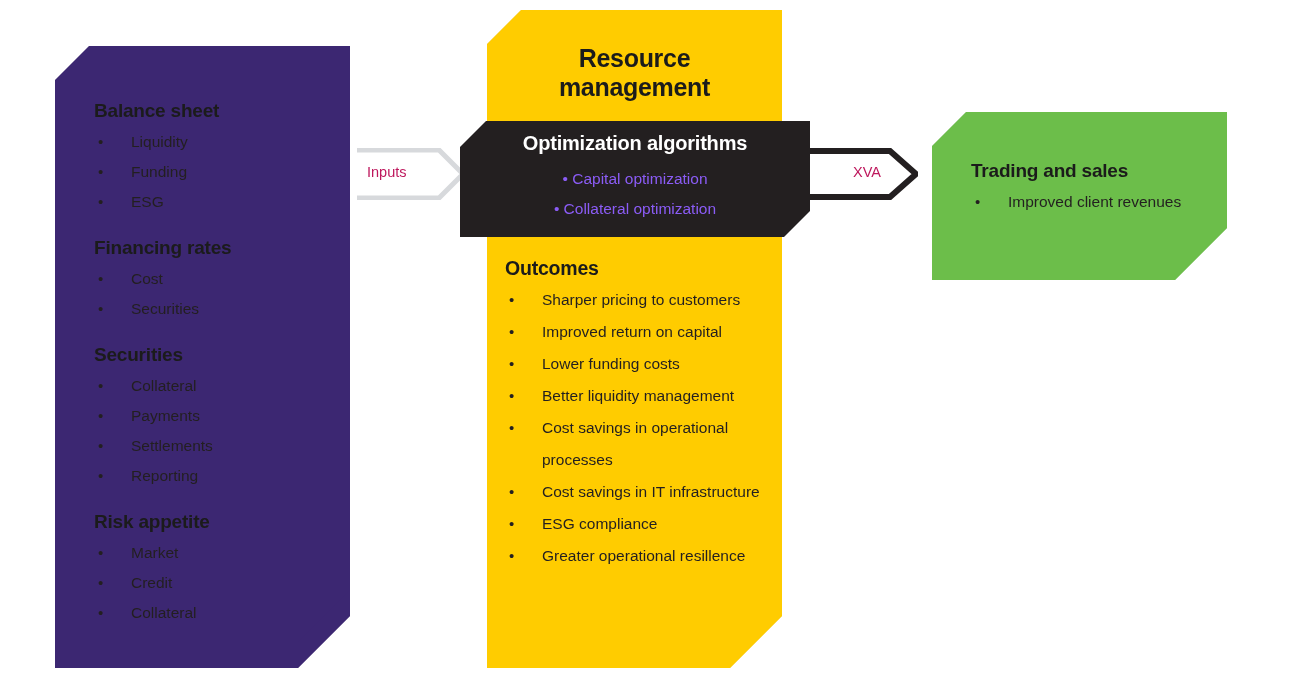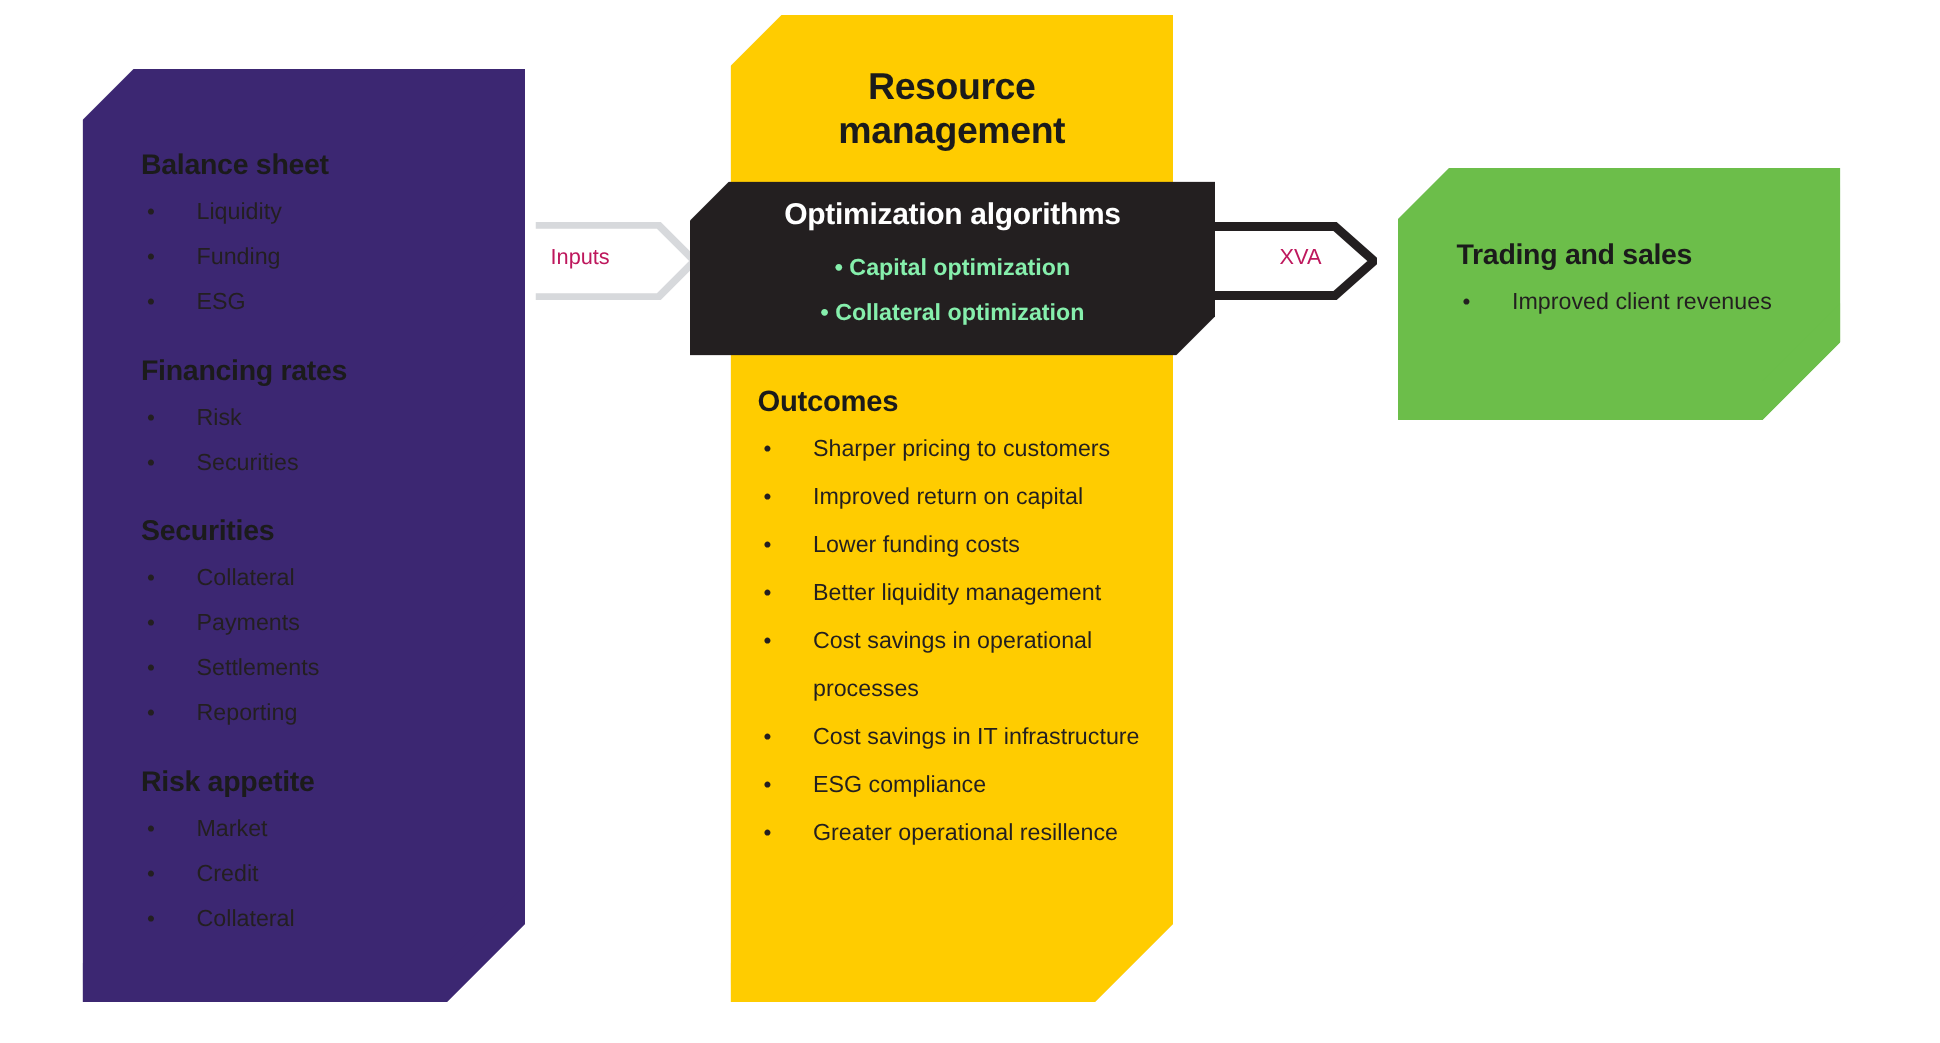--- a/index.html
+++ b/index.html
@@ -145,24 +145,23 @@
     font-size: 20px;
     font-weight: bold;
     letter-spacing: -0.2px;
   }
   ul.banner-list {
     list-style: none;
     margin-top: 9px;
     text-align: center;
   }
   ul.banner-list li {
-    color: #86efac;
+    color: #8b5cf6;
     font-size: 15.5px;
     line-height: 30px;
-    font-weight: bold;
   }
   ul.banner-list li::before {
     content: "\2022\00a0";
   }
 
   
   #right-panel {
     left: 932px;
     top: 112px;
     width: 295px;
@@ -208,21 +207,21 @@
         <ul class="blist">
           <li>Liquidity</li>
           <li>Funding</li>
           <li>ESG</li>
         </ul>
       </div>
 
       <div class="group">
         <div class="grouphead">Financing rates</div>
         <ul class="blist">
-          <li>Risk</li>
+          <li>Cost</li>
           <li>Securities</li>
         </ul>
       </div>
 
       <div class="group">
         <div class="grouphead">Securities</div>
         <ul class="blist">
           <li>Collateral</li>
           <li>Payments</li>
           <li>Settlements</li>

